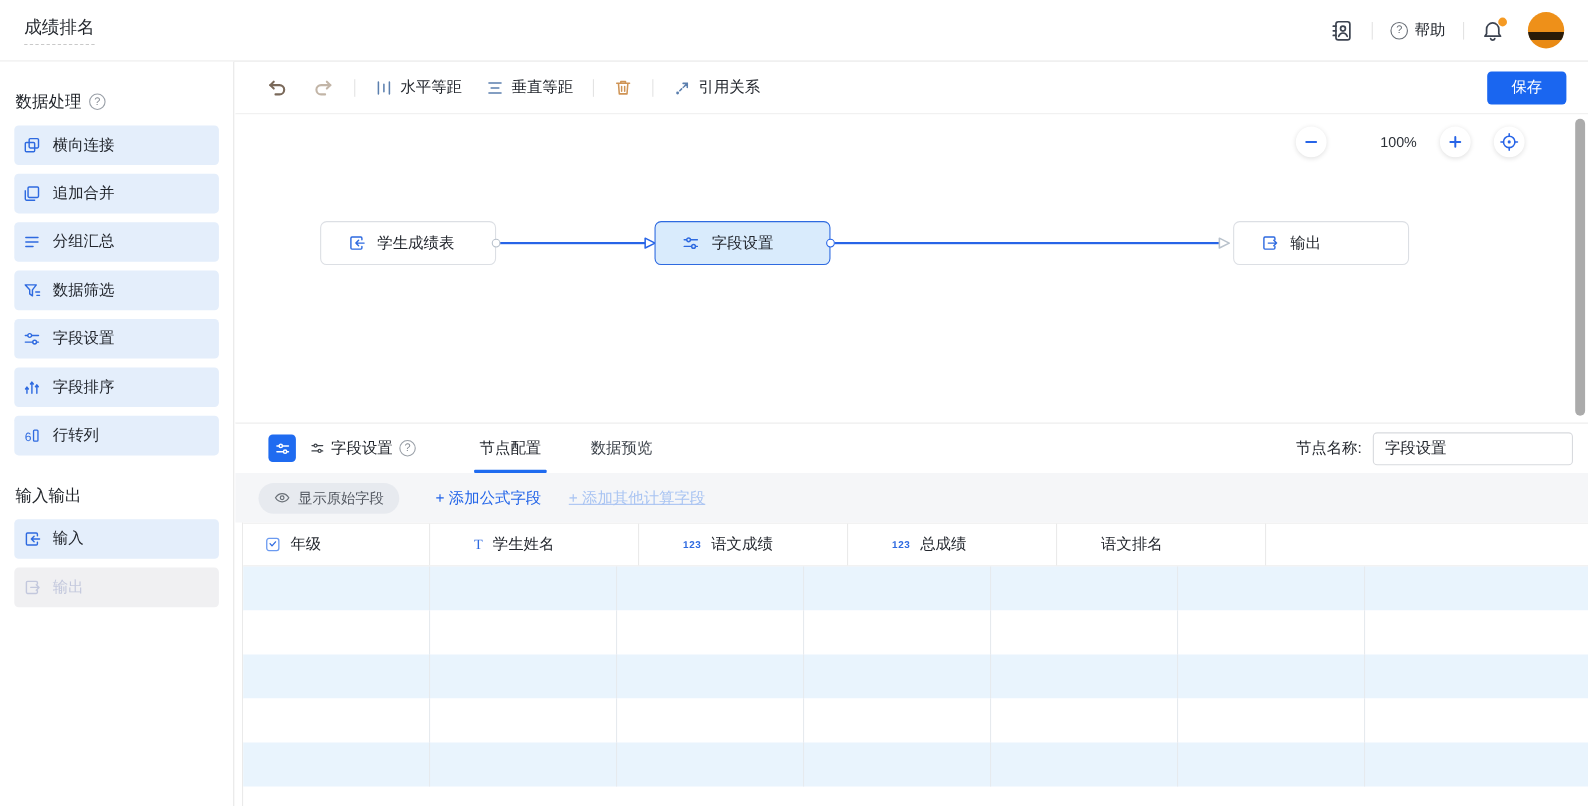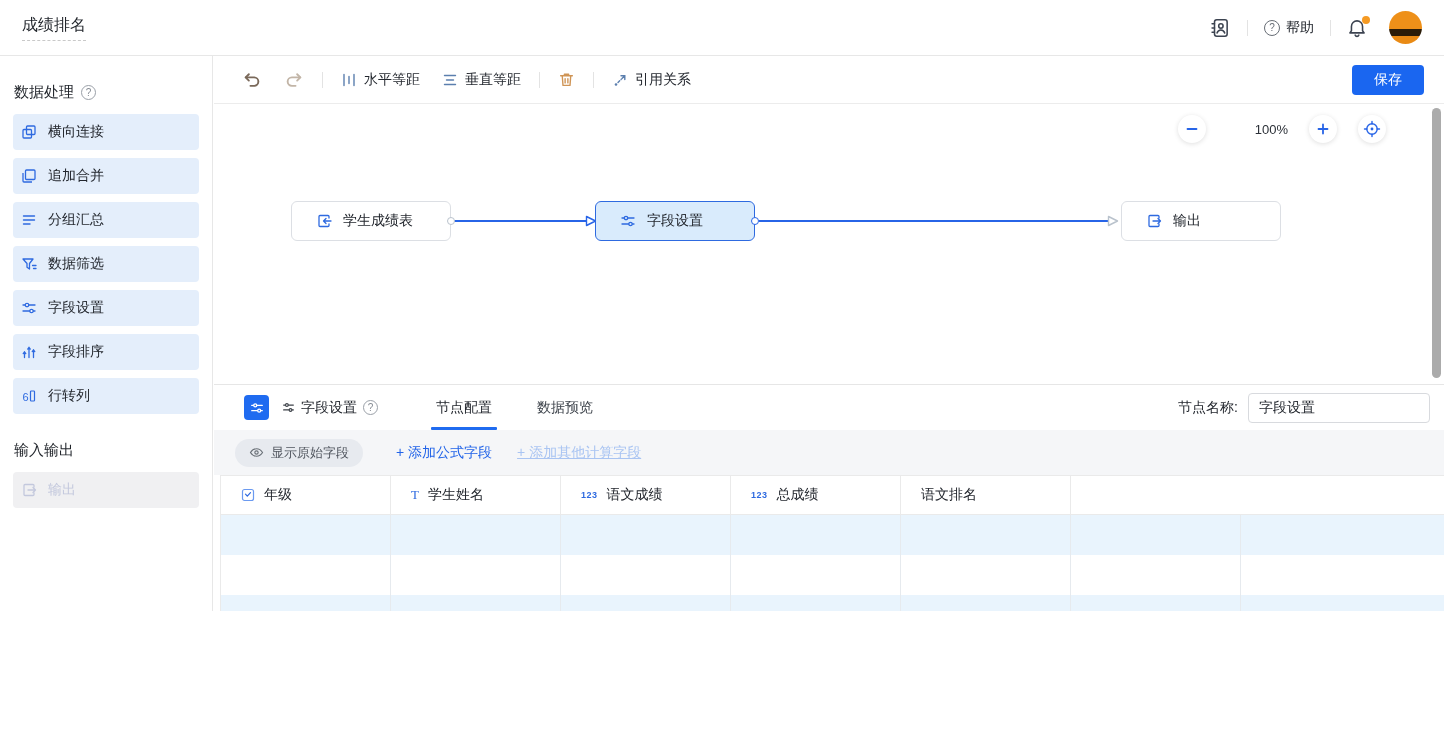--- a/index.html
+++ b/index.html
@@ -1,17 +1,17 @@
 <!DOCTYPE html>
 <html><head>
 <meta charset="utf-8">
 <style>
   * { box-sizing: border-box; margin: 0; padding: 0; }
   body { font-family: "Liberation Sans", "DejaVu Sans", sans-serif; background:#fff; }
-  .app { position: relative; width: 1444px; height: 611px; background:#fff; overflow: hidden; color:#23272e; }
+  .app { position: relative; width: 1444px; height: 733px; background:#fff; overflow: hidden; color:#23272e; }
 
   
   .topbar { position:absolute; top:0; left:0; right:0; height:56px; border-bottom:1px solid #e7e7e7;
             display:flex; align-items:center; padding:0 22px; background:#fff; }
   .doc-title { font-size:16px; color:#1f2329; padding-bottom:4px; border-bottom:1px dashed #c9c9c9; cursor:text; }
   .topbar-right { margin-left:auto; display:flex; align-items:center; }
   .tb-icon { display:flex; align-items:center; color:#3c4350; cursor:pointer; }
   .v-divider { width:1px; height:16px; background:#e3e3e3; margin:0 16px; }
   .help-group { display:flex; align-items:center; gap:6px; font-size:14px; color:#23272e; cursor:pointer; }
   .qcircle { width:16px; height:16px; border:1.2px solid #676d75; border-radius:50%; display:inline-flex;
@@ -81,21 +81,21 @@
 
   .action-row { height:45px; flex:0 0 auto; background:#f5f6f8; display:flex; align-items:center; padding-left:21px; }
   .pill { height:28px; border-radius:14px; background:#e7eaef; display:flex; align-items:center; gap:7px;
           padding:0 14px; font-size:13px; color:#51565f; cursor:pointer; }
   .pill .ic { display:flex; color:#6a7077; }
   .link-btn { font-size:14px; color:#2264e8; cursor:pointer; margin-left:33px; }
   .link-btn.disabled { color:#a9c4f2; cursor:default; margin-left:25px;text-decoration:underline; }
 
   .grid { margin-left:6px; border-left:1px solid #eaeaea; flex:1 1 auto; overflow:hidden; }
   .grid-head { display:grid; grid-template-columns:170px 170px 170px 170px 170px 170px 1fr; height:40px;
-               border-top:1px solid #eaeaea; border-bottom:1px solid #eaeaea; background:#fff; }
+               border-top:1px solid #eaeaea; border-bottom:1px solid #eaeaea; background:#fff;gap:20px; }
   .gh-cell { display:flex; align-items:center; padding-left:20px; gap:9px; font-size:14px; color:#23272e;
              border-right:1px solid #eaeaea; cursor:pointer; overflow:hidden; }
   .gh-cell:last-child { border-right:none; cursor:default; }
   .gh-cell .tic { color:#2e6ae0; display:flex; align-items:center; }
   .num-glyph { font-size:9px; font-weight:bold; color:#2e6ae0; letter-spacing:.5px; }
   .txt-glyph { font-size:13px; color:#2e6ae0; font-family:"Liberation Serif","DejaVu Serif",serif; }
   .grid-row { display:grid; grid-template-columns:170px 170px 170px 170px 170px 170px 1fr; height:40px; background:#fff; }
   .grid-row.alt { background:#e9f4fd; }
   .gr-cell { border-right:1px solid #e6eaee; }
   .gr-cell:last-child { border-right:none; }
@@ -209,20 +209,29 @@
           <rect x="9.5" y="3" width="4" height="10" rx="0.8"></rect>
         </svg>
       </span>
       <span>行转列</span>
     </div>
 
     <div class="side-section-title">
       <span>输入输出</span>
     </div>
 
+    <div class="side-item">
+      <span class="ic">
+        <svg width="16" height="16" viewBox="0 0 16 16" fill="none" stroke="currentColor" stroke-width="1.3" stroke-linecap="round" stroke-linejoin="round">
+          <path d="M13 5V3.5a1 1 0 0 0-1-1H4a1 1 0 0 0-1 1v9a1 1 0 0 0 1 1h8a1 1 0 0 0 1-1V11"></path>
+          <path d="M15 8H7.5M10 5.5L7.5 8l2.5 2.5"></path>
+        </svg>
+      </span>
+      <span>输入</span>
+    </div>
 
     <div class="side-item disabled">
       <span class="ic">
         <svg width="16" height="16" viewBox="0 0 16 16" fill="none" stroke="currentColor" stroke-width="1.3" stroke-linecap="round" stroke-linejoin="round">
           <path d="M13 5V3.5a1 1 0 0 0-1-1H4a1 1 0 0 0-1 1v9a1 1 0 0 0 1 1h8a1 1 0 0 0 1-1V11"></path>
           <path d="M7 8h7.5M12 5.5L14.5 8L12 10.5"></path>
         </svg>
       </span>
       <span>输出</span>
     </div>

